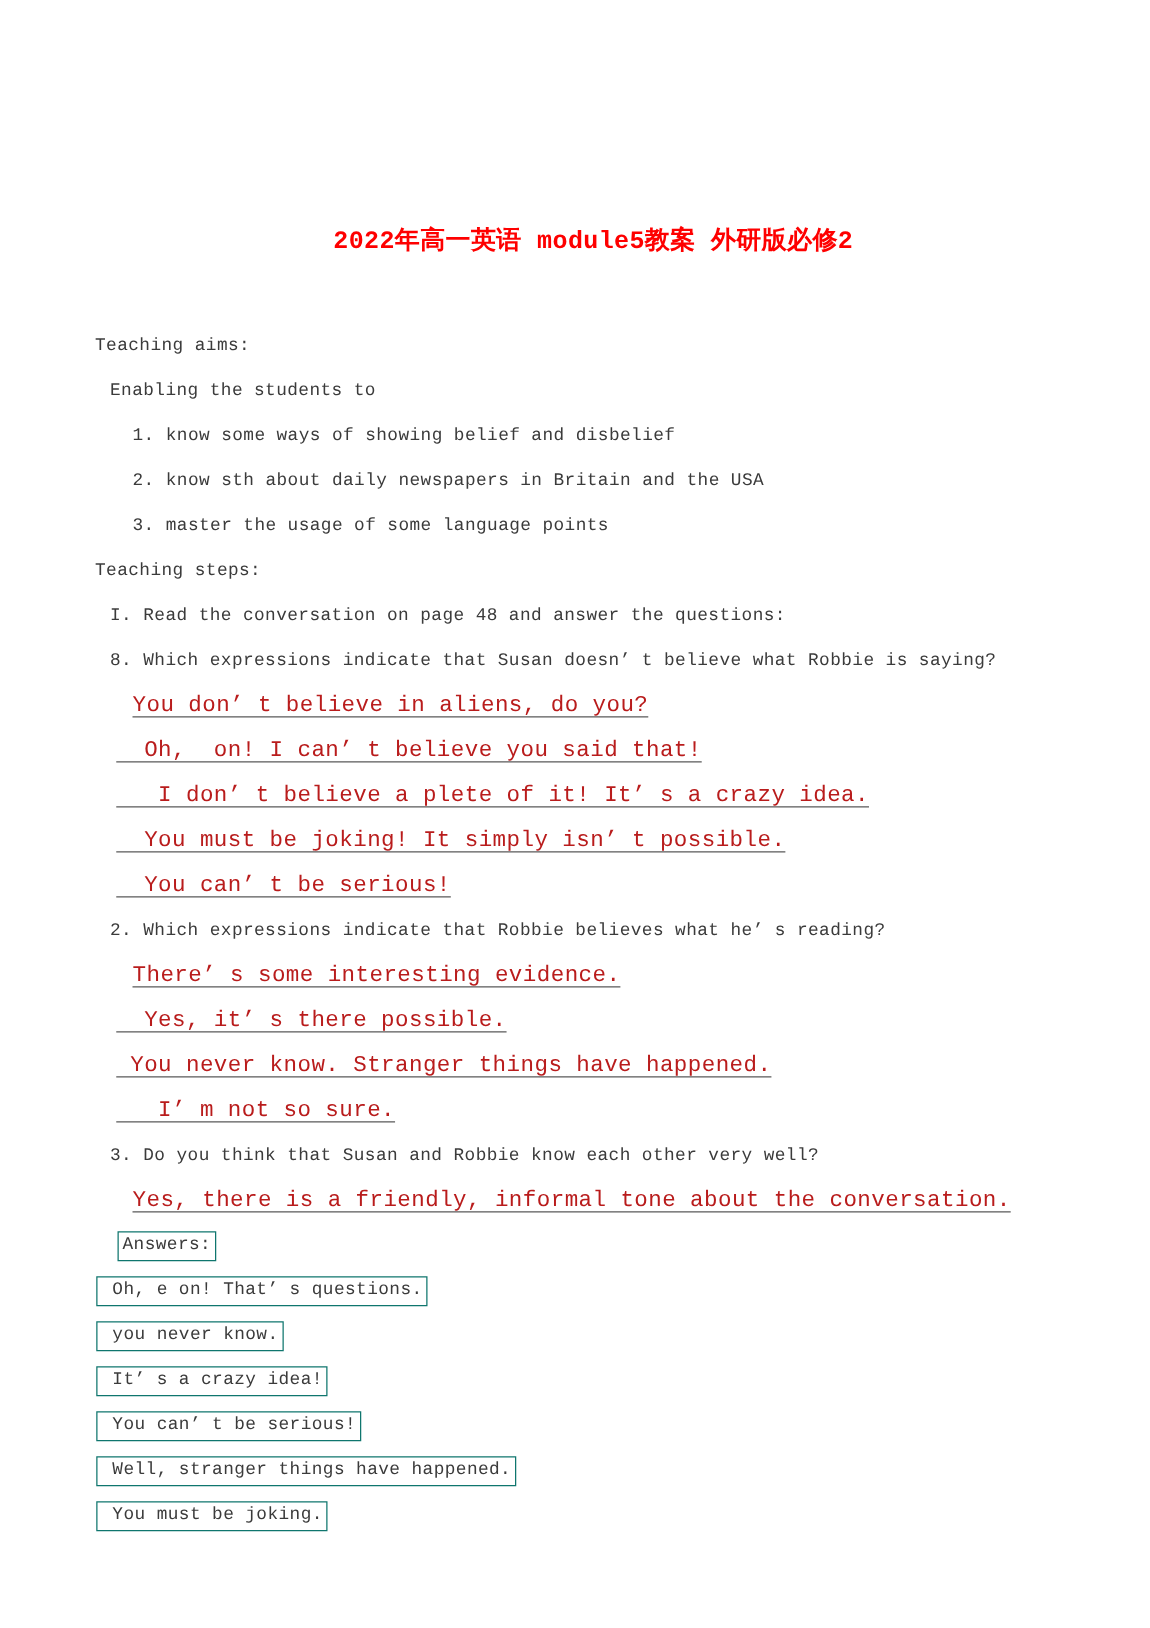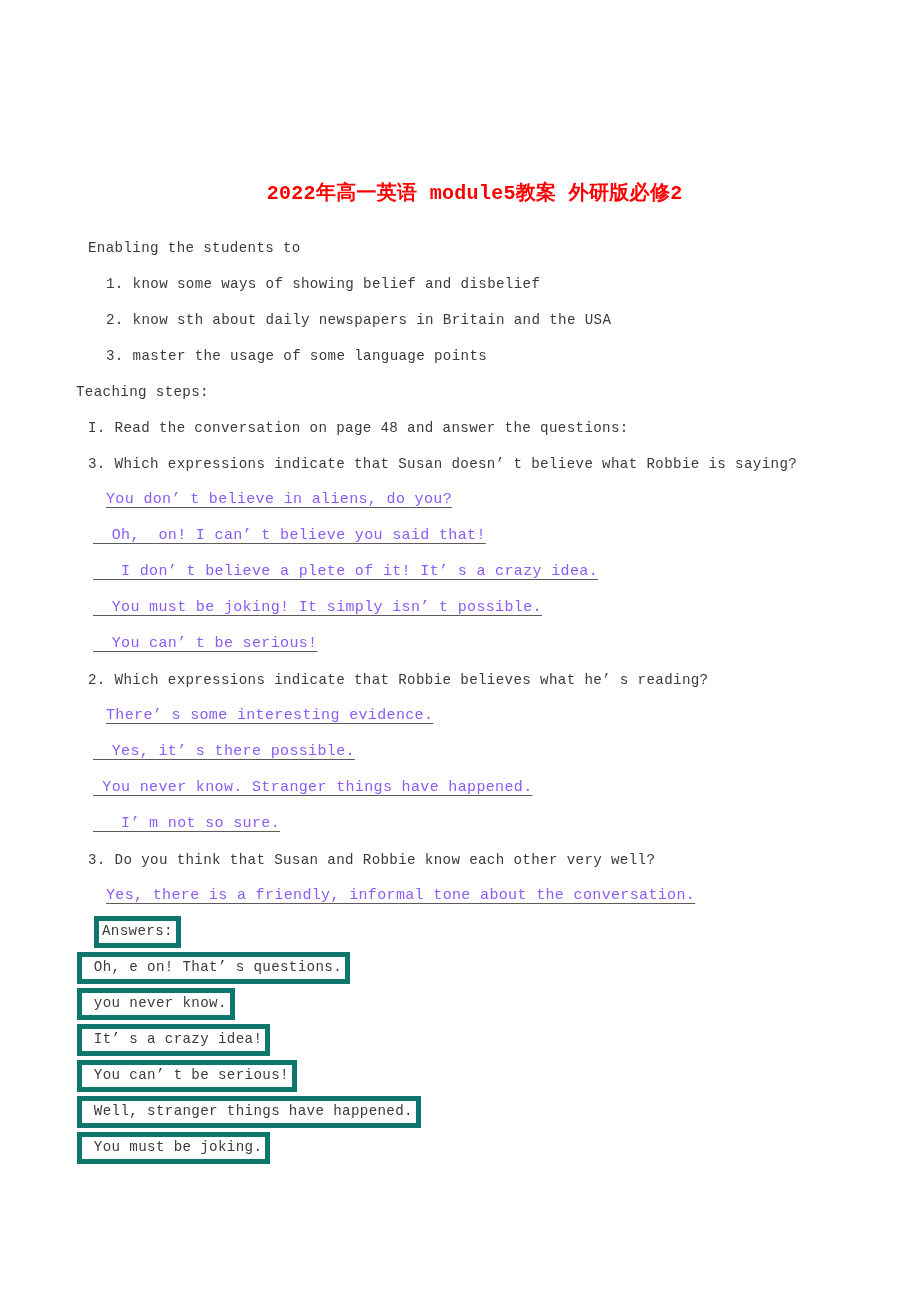--- a/index.html
+++ b/index.html
@@ -46,73 +46,74 @@
     color: #3b3b3b;
   }
   .line.first-body { margin-top: 29px; }
 
   .indent-1 { padding-left: 17px; }
   .indent-2 { padding-left: 30px; }
   .indent-3 { padding-left: 12px; font-family: Liberation Mono, monospace; }
 
   
   .ans {
-    font-size: 15px;
+    font-size: 18px;
     line-height: 36px;
     letter-spacing: 0.35px;
     white-space: pre;
-    color: #8b5cf6;
+    color: #b91c1c;
   }
   .ans .u {
     text-decoration: underline;
     text-decoration-color: #5a5a5a;
     text-underline-offset: 4px;
     text-decoration-thickness: 1px;
   }
 
   
   .boxrow {
     line-height: 36px;
     white-space: nowrap;
   }
   .boxrow .box {
     display: inline-block;
-    border: 5px solid #0f766e;
+    border: 1px solid #0f766e;
     padding: 1px 3px 2px 3px;
     font-size: 14.2px;
     letter-spacing: 0.35px;
     white-space: pre;
     line-height: 19px;
     color: #3b3b3b;
     vertical-align: middle;
   }
   .box-indent { padding-left: 18px; }
   .box-indent-0 { padding-left: 1px; }
 </style>
 </head>
 <body>
 
 <div class="page">
 
   <h1 class="doc-title">
     <span>2022年高一英语 module5教案 外研版必修2</span>
   </h1>
 
+  <div class="line first-body">Teaching aims:</div>
 
   <div class="line indent-3">Enabling the students to</div>
 
   <div class="line indent-2">1. know some ways of showing belief and disbelief</div>
   <div class="line indent-2">2. know sth about daily newspapers in Britain and the USA</div>
   <div class="line indent-2">3. master the usage of some language points</div>
 
   <div class="line">Teaching steps:</div>
 
   <div class="line indent-3">I. Read the conversation on page 48 and answer the questions:</div>
 
-  <div class="line indent-3">3. Which expressions indicate that Susan doesn’ t believe what Robbie is saying?</div>
+  <div class="line indent-3">8. Which expressions indicate that Susan doesn’ t believe what Robbie is saying?</div>
 
   <div class="ans indent-2"><span class="u">You don’ t believe in aliens, do you?</span></div>
   <div class="ans indent-1"><span class="u">  Oh,  on! I can’ t believe you said that!</span></div>
   <div class="ans indent-1"><span class="u">   I don’ t believe a plete of it! It’ s a crazy idea.</span></div>
   <div class="ans indent-1"><span class="u">  You must be joking! It simply isn’ t possible.</span></div>
   <div class="ans indent-1"><span class="u">  You can’ t be serious!</span></div>
 
   <div class="line indent-3">2. Which expressions indicate that Robbie believes what he’ s reading?</div>
 
   <div class="ans indent-2"><span class="u">There’ s some interesting evidence.</span></div>

